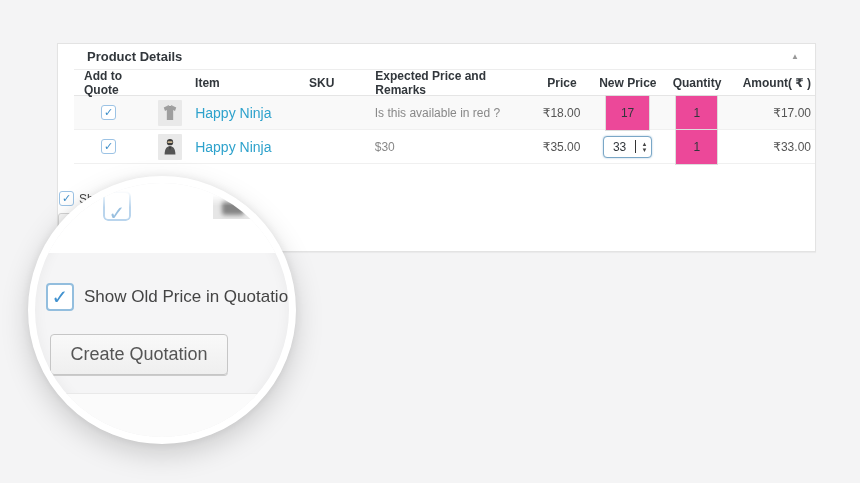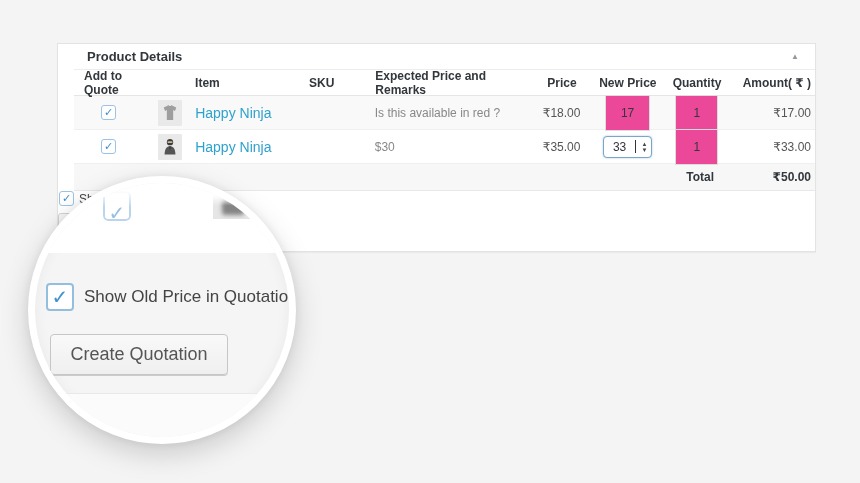--- a/index.html
+++ b/index.html
@@ -209,25 +209,20 @@
           <span class="spinner">
             <span>▲</span>
             <span>▼</span>
           </span>
         </span>
       </div>
       <div class="c7"><input class="num-input" style="width: 43px;" value="1"></div>
       <div class="c8 pricetxt">₹33.00</div>
     </div>
 
-    <div class="total-row">
-      <div class="total-spacer"></div>
-      <div class="total-label">Total</div>
-      <div class="total-amount">₹50.00</div>
-    </div>
 
     <div class="show-row">
       <span class="wc-check">
           <span>✓</span>
         </span>
       <span class="lbl">Show Old Price in Quotation</span>
     </div>
 
     <button class="btn-fragment"></button>
   </section>

